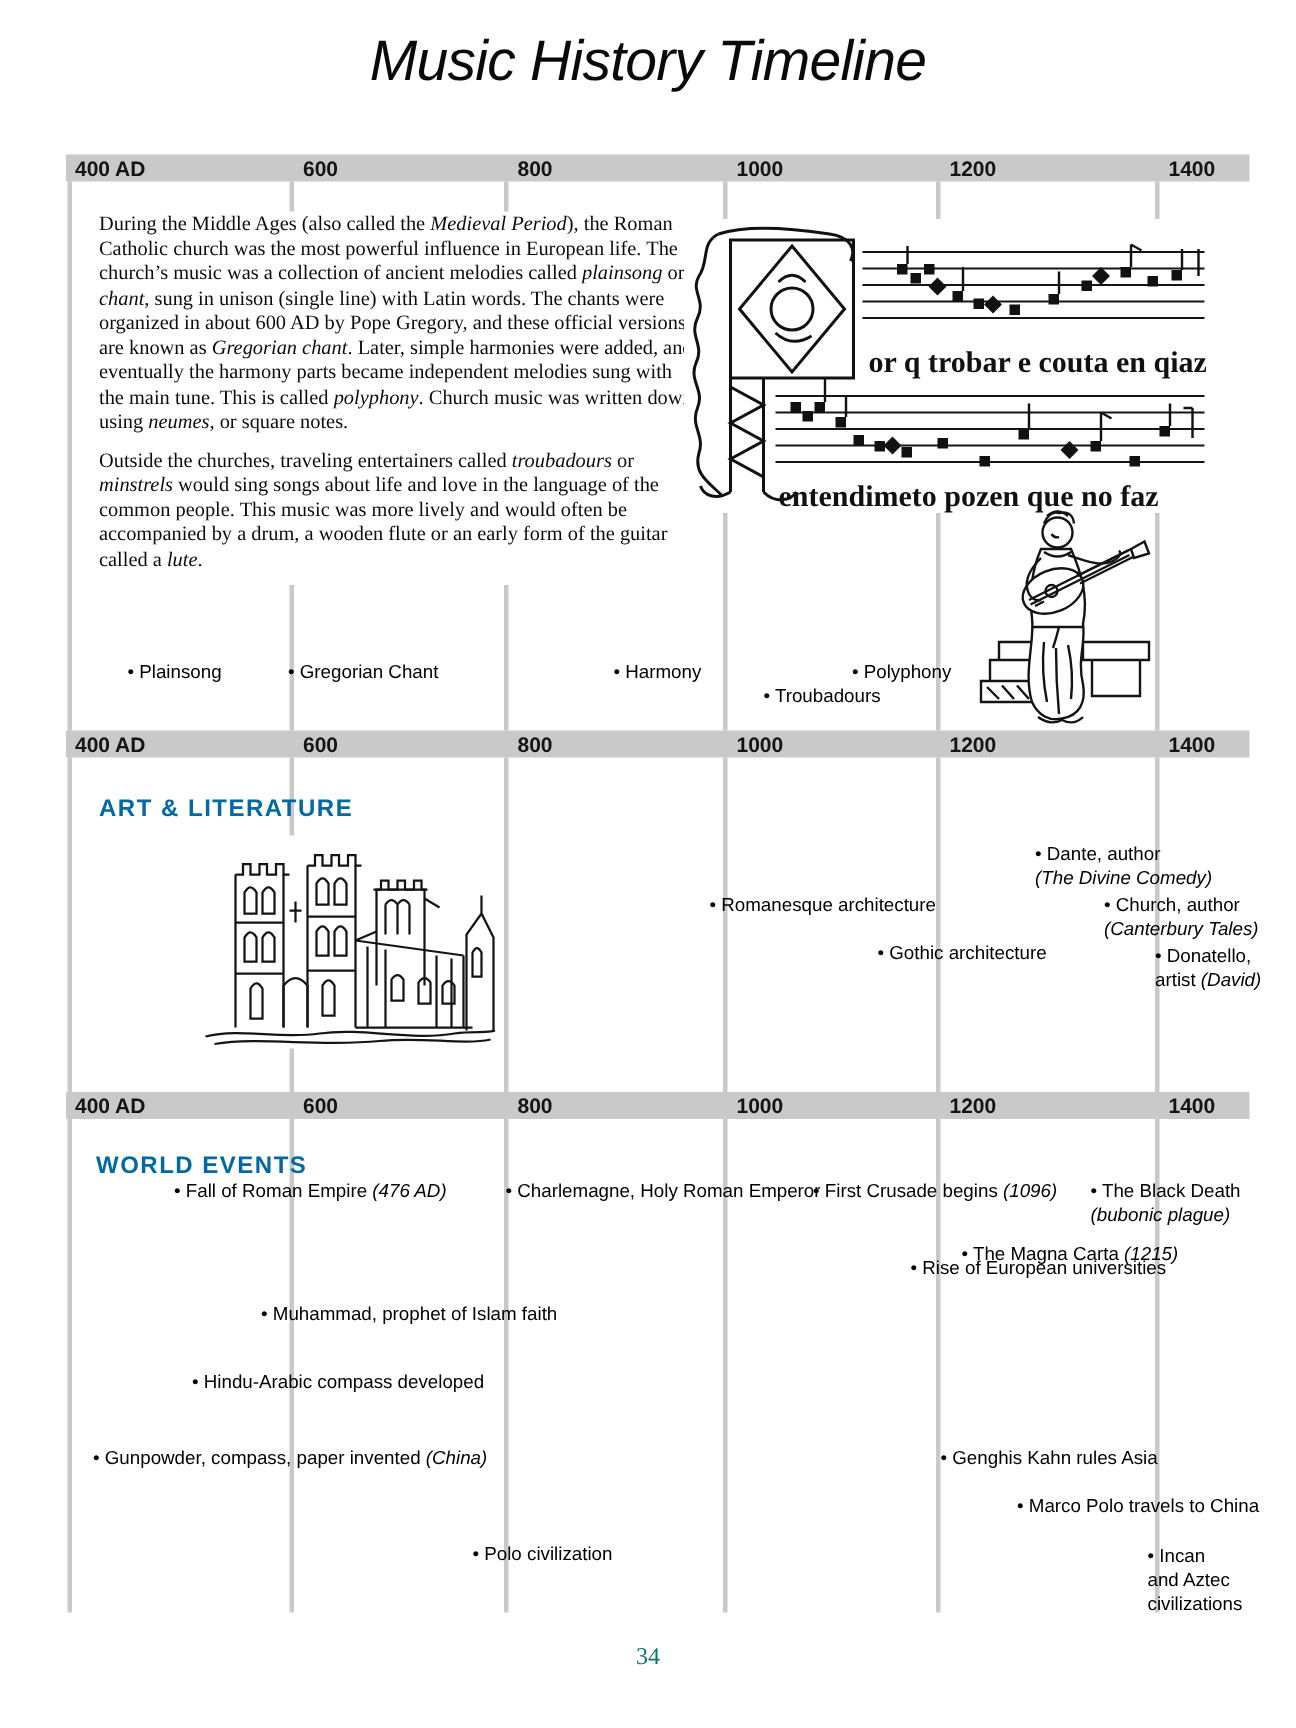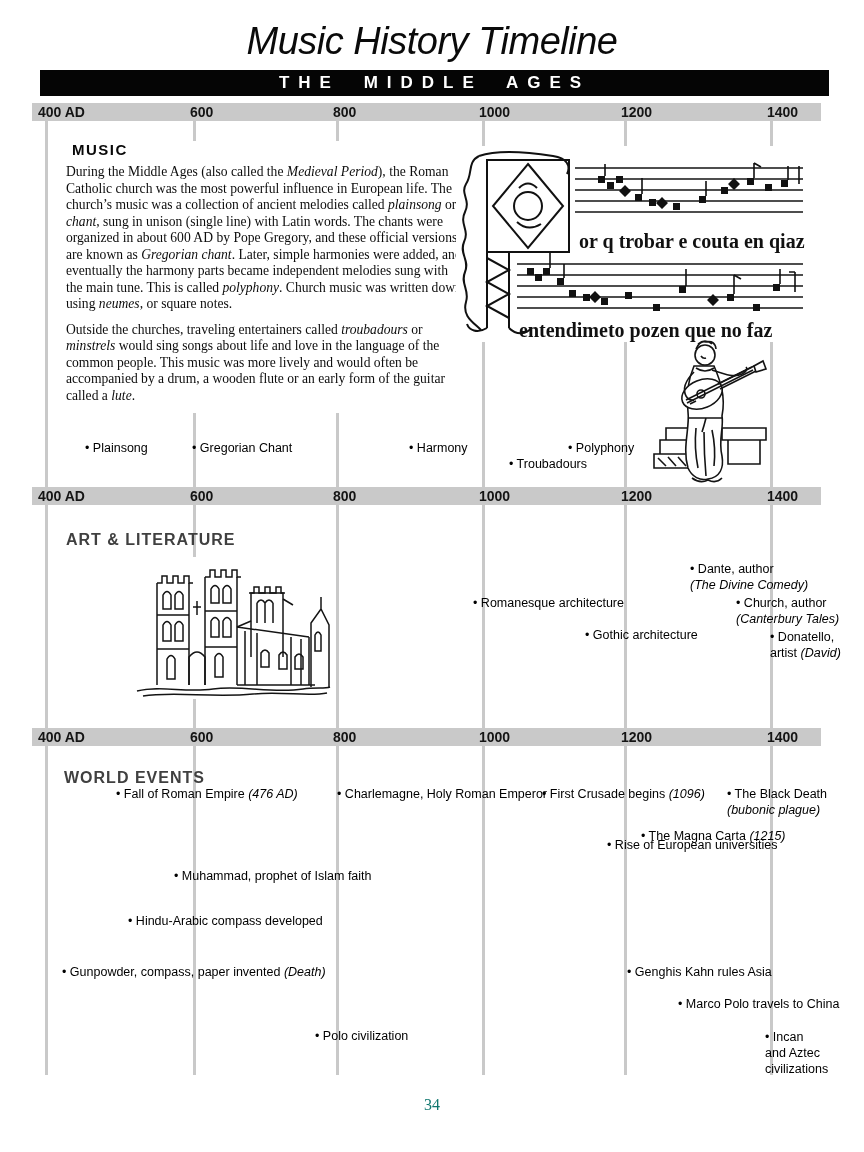--- a/index.html
+++ b/index.html
@@ -4,45 +4,42 @@
 <style>
   html,body{margin:0;padding:0;background:#fff;}
   .page{position:relative;width:864px;height:1152px;background:#fff;overflow:hidden;
         font-family:"Liberation Sans",sans-serif;color:#0d0d0d;}
   .title{position:absolute;top:20px;left:0;width:100%;text-align:center;margin:0;
          font-family:"Liberation Sans",sans-serif;font-weight:normal;font-size:38px;
          letter-spacing:-0.5px;color:#0a0a0a;font-style:italic;}
   .banner{position:absolute;left:40px;top:70px;width:789px;height:26px;background:#050505;}
   .banner span{display:block;text-align:center;line-height:26px;color:#ffffff;
          font-weight:bold;font-size:17px;letter-spacing:9px;word-spacing:10px;}
-  .tl-bar{position:absolute;left:32px;width:789px;height:18px;background:#c9c9c9;z-index:1;}
+  .tl-bar{position:absolute;left:44px;width:789px;height:18px;background:#c9c9c9;z-index:1;}
   .tl-label{position:absolute;top:1px;font-weight:bold;font-size:14px;color:#141414;white-space:nowrap;}
   .vline{position:absolute;width:3px;background:#c9c9c9;z-index:0;}
   .music-block{position:absolute;left:66px;top:141px;width:402px;background:#fff;z-index:2;}
   .sec-heading{font-weight:bold;font-size:15px;letter-spacing:1.5px;color:#080808;margin:0 0 6px 6px;}
-  .heading-abs{position:absolute;font-weight:bold;font-size:16px;letter-spacing:1px;color:#404040;z-index:3;white-space:nowrap;}
+  .heading-abs{position:absolute;font-weight:bold;font-size:16px;letter-spacing:1px;color:#0369a1;z-index:3;white-space:nowrap;}
   .music-block p{font-family:"Liberation Serif",serif;font-size:13.6px;line-height:16.5px;
          margin:0 0 9px 0;color:#0c0c0c;}
   .ev{position:absolute;font-size:12.5px;line-height:15.5px;color:#000000;white-space:nowrap;z-index:3;}
   .ev i, .music-block i{font-style:italic;}
   .illus{position:absolute;z-index:2;}
   .illus.whitebg{background:#fff;}
   .page-num{position:absolute;top:1096px;left:0;width:100%;text-align:center;
          font-family:"Liberation Serif",serif;font-size:16px;color:#0f766e;}
 </style>
 </head>
 <body>
 
 <div class="page">
 
   <h1 class="title">Music History Timeline</h1>
 
-  <div class="banner">
-    <span>THE MIDDLE AGES</span>
-  </div>
 
   <div id="gridlines">
       <div class="vline" style="left: 45px; top: 121px; height: 366px;"></div>
       <div class="vline" style="left: 193px; top: 121px; height: 366px;"></div>
       <div class="vline" style="left: 336px; top: 121px; height: 366px;"></div>
       <div class="vline" style="left: 482px; top: 121px; height: 366px;"></div>
       <div class="vline" style="left: 624px; top: 121px; height: 366px;"></div>
       <div class="vline" style="left: 770px; top: 121px; height: 366px;"></div>
       <div class="vline" style="left: 45px; top: 505px; height: 223px;"></div>
       <div class="vline" style="left: 193px; top: 505px; height: 223px;"></div>
@@ -77,21 +74,20 @@
   <div class="tl-bar" style="top:728px">
       <span class="tl-label" style="left: 6px;">400 AD</span>
       <span class="tl-label" style="left: 158px;">600</span>
       <span class="tl-label" style="left: 301px;">800</span>
       <span class="tl-label" style="left: 447px;">1000</span>
       <span class="tl-label" style="left: 589px;">1200</span>
       <span class="tl-label" style="left: 735px;">1400</span>
     </div>
 
   <div class="music-block">
-    <div class="sec-heading">MUSIC</div>
     <p><span>During the Middle Ages (also called the </span><i>Medieval Period</i><span>), the Roman Catholic church was the most powerful influence in European life. The church’s music was a collection of ancient melodies called </span><i>plainsong</i><span> or </span><i>chant</i><span>, sung in unison (single line) with Latin words. The chants were organized in about 600 AD by Pope Gregory, and these official versions are known as </span><i>Gregorian chant</i><span>. Later, simple harmonies were added, and eventually the harmony parts became independent melodies sung with the main tune. This is called </span><i>polyphony</i><span>. Church music was written down using </span><i>neumes</i><span>, or square notes.</span></p>
     <p><span>Outside the churches, traveling entertainers called </span><i>troubadours</i><span> or </span><i>minstrels</i><span> would sing songs about life and love in the language of the common people. This music was more lively and would often be accompanied by a drum, a wooden flute or an early form of the guitar called a </span><i>lute</i><span>.</span></p>
   </div>
 
   <svg class="illus whitebg" style="left:456px;top:146px" width="350" height="196" viewBox="0 0 348 196">
     <g stroke="#151515" fill="none" stroke-width="1.3">
       <path d="M118,22 H346 M118,33 H346 M118,44 H346 M118,55 H346 M118,66 H346"></path>
       <path d="M60,118 H346 M60,129 H346 M60,140 H346 M60,151 H346 M60,162 H346"></path>
     </g>
     <g stroke="#111" fill="none" stroke-width="2">
@@ -225,21 +221,21 @@
   <div class="ev" style="left:337px;top:787px"><span>• Charlemagne, Holy Roman Emperor</span></div>
   <div class="ev" style="left:542px;top:787px"><span>• First Crusade begins </span><i>(1096)</i></div>
   <div class="ev" style="left:727px;top:787px">
     <div><span>• The Black Death</span></div>
     <div><i>(bubonic plague)</i></div>
   </div>
   <div class="ev" style="left:607px;top:838px"><span>• Rise of European universities</span></div>
   <div class="ev" style="left:174px;top:869px"><span>• Muhammad, prophet of Islam faith</span></div>
   <div class="ev" style="left:641px;top:829px"><span>• The Magna Carta </span><i>(1215)</i></div>
   <div class="ev" style="left:128px;top:914px"><span>• Hindu-Arabic compass developed</span></div>
-  <div class="ev" style="left:62px;top:965px"><span>• Gunpowder, compass, paper invented </span><i>(Death)</i></div>
+  <div class="ev" style="left:62px;top:965px"><span>• Gunpowder, compass, paper invented </span><i>(China)</i></div>
   <div class="ev" style="left:627px;top:965px"><span>• Genghis Kahn rules Asia</span></div>
   <div class="ev" style="left:678px;top:997px"><span>• Marco Polo travels to China</span></div>
   <div class="ev" style="left:315px;top:1029px"><span>• Polo civilization</span></div>
   <div class="ev" style="left:765px;top:1029px;line-height:16px">
     <div><span>• Incan</span></div>
     <div><span>and Aztec</span></div>
     <div><span>civilizations</span></div>
   </div>
 
   <div class="page-num">34</div>

